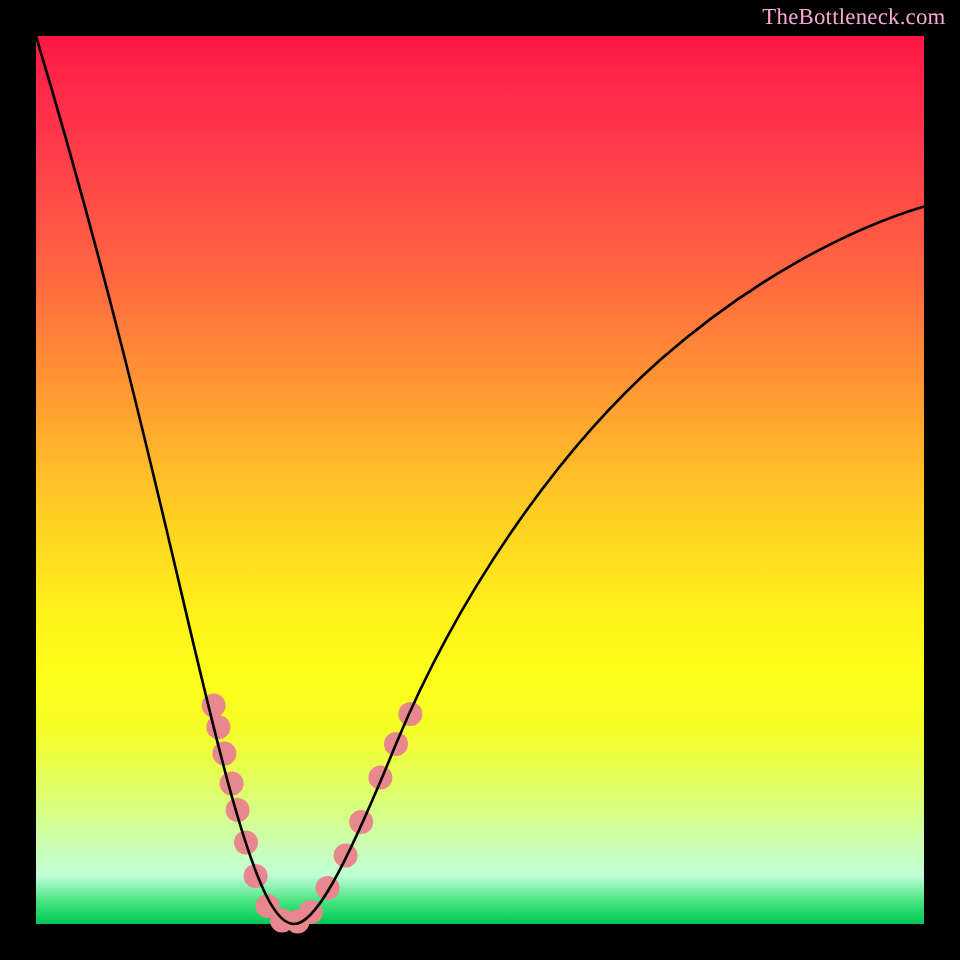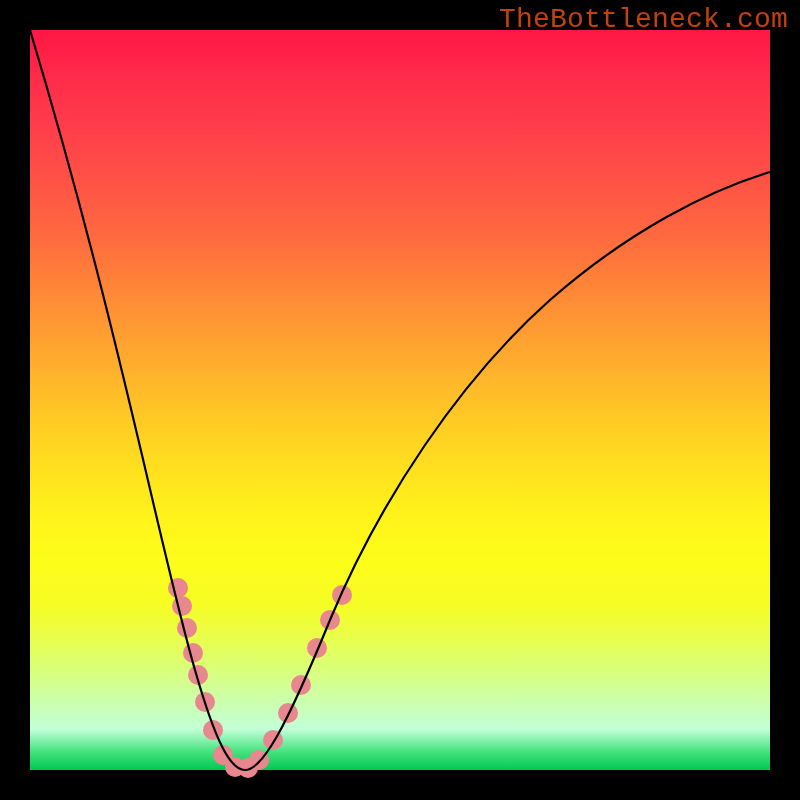--- a/index.html
+++ b/index.html
@@ -42,23 +42,23 @@
       #ccffab 90.5%,
       #c2ffd7 94.5%,
       #45e37f 97.5%,
       #00c853 100%
     );
   }
   .watermark {
     position: absolute;
     top: 4px;
     right: 12px;
-    font-family: Liberation Mono, monospace;
-    font-size: 28px;
-    color: #c2410c;
+    font-family: Liberation Serif, serif;
+    font-size: 19px;
+    color: #f9a8d4;
     letter-spacing: 0.2px;
     user-select: none;
   }
   svg.curve {
     position: absolute;
     left: 0;
     top: 0;
     width: 740px;
     height: 740px;
     overflow: visible;

